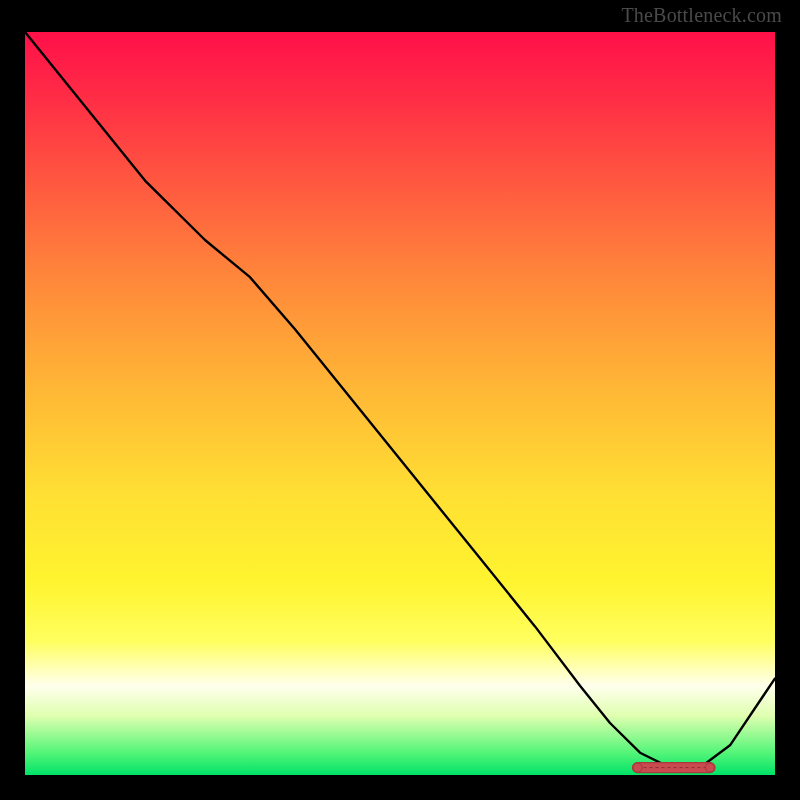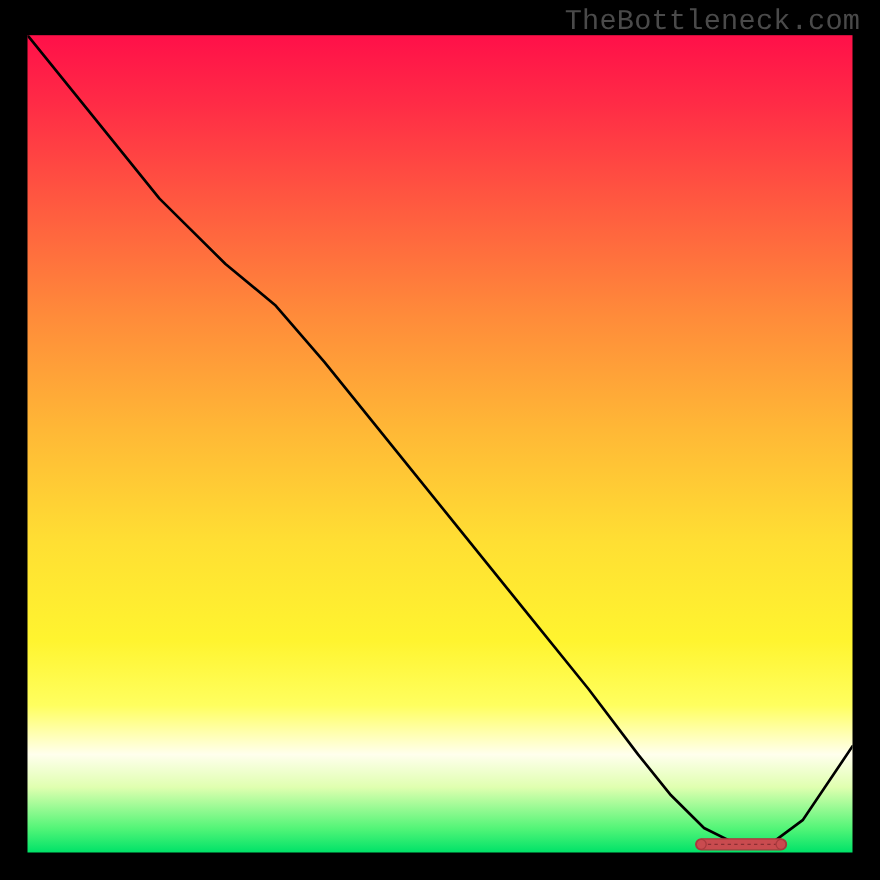--- a/index.html
+++ b/index.html
@@ -8,22 +8,22 @@
     position: relative;
     width: 800px;
     height: 800px;
     background: #000;
   }
   .watermark {
     position: absolute;
     top: 4px;
     right: 18px;
     color: #4a4a4a;
-    font-family: Liberation Mono, monospace;
-    font-size: 26px;
+    font-family: Liberation Serif, serif;
+    font-size: 20px;
     letter-spacing: 0.2px;
   }
   .plot {
     position: absolute;
     left: 25px;
     top: 32px;
     width: 750px;
     height: 743px;
     
     background: linear-gradient(to bottom,

